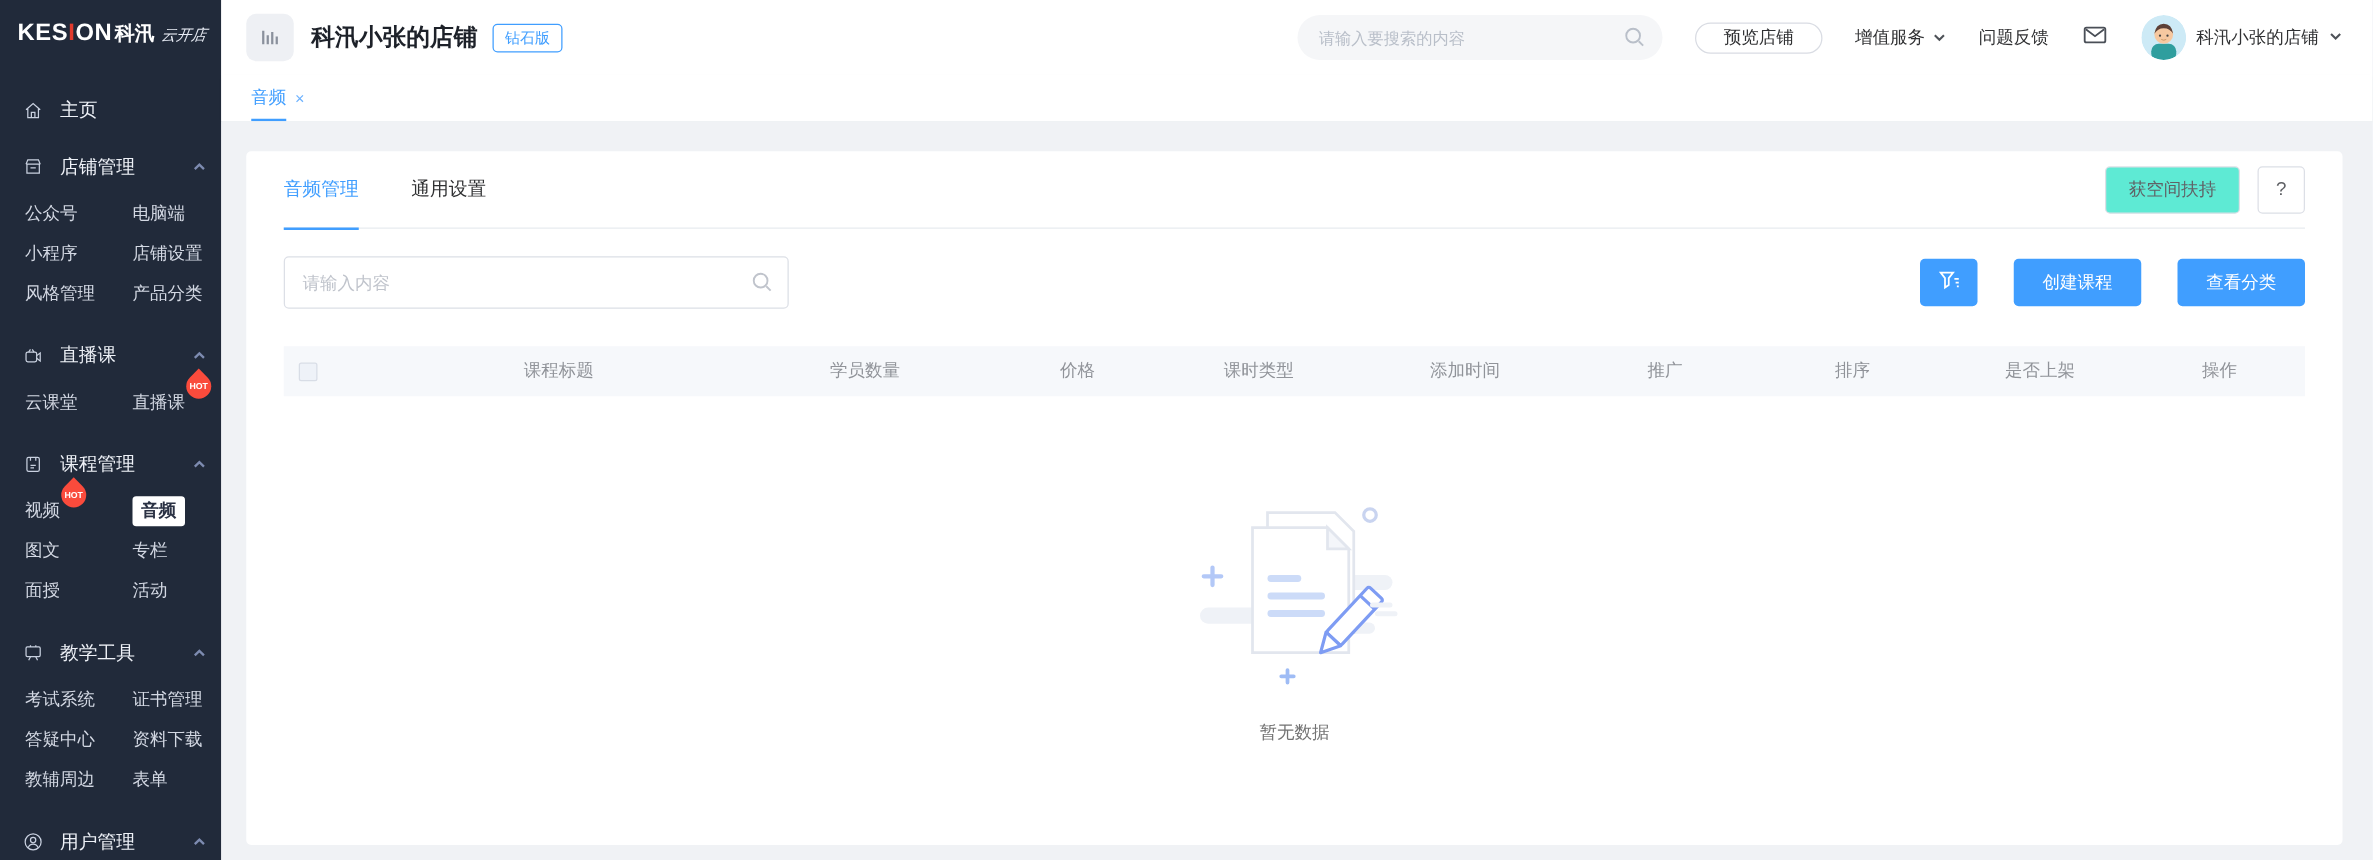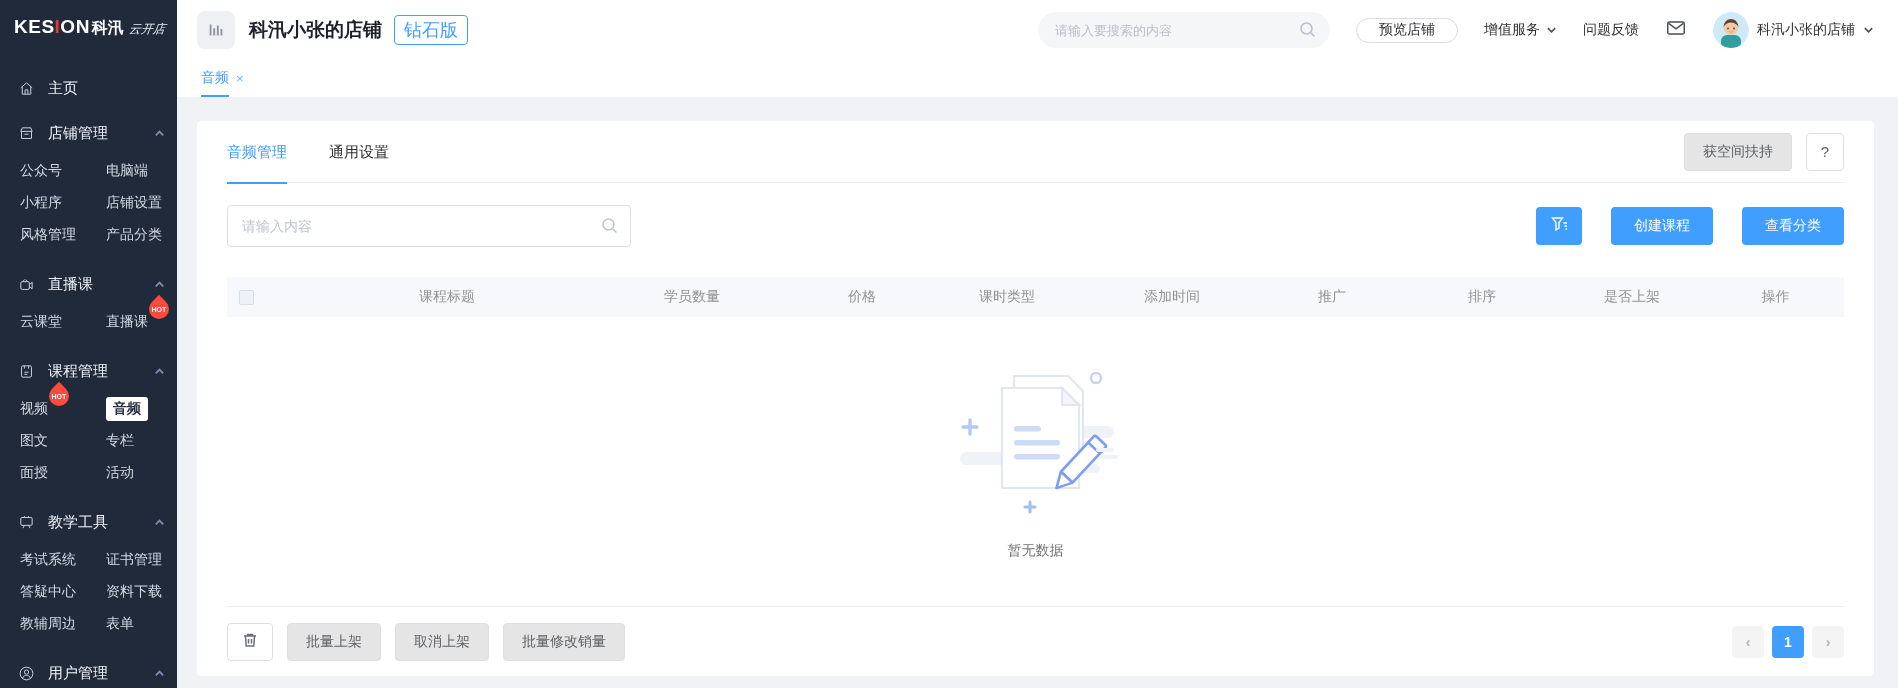--- a/index.html
+++ b/index.html
@@ -33,21 +33,21 @@
   .hot span { transform:rotate(-45deg); color:#fff; font-size:7px; font-weight:bold; letter-spacing:0; }
 
   
   .main-col { flex:1; display:flex; flex-direction:column; height:688px; }
 
   
   .topbar { height:60px; background:#fff; display:flex; align-items:center; padding:0 24px 0 20px; }
   .store-ic { width:38px; height:38px; border-radius:8px; background:#eef0f4; display:flex; align-items:center; justify-content:center; }
   .store-ic svg { width:18px; height:18px; }
   .store-title { font-size:19px; font-weight:bold; color:#1d2129; margin-left:14px; white-space:nowrap; }
-  .plan-badge { margin-left:12px; font-size:18px; color:#409EFF; border:1px solid #409EFF; border-radius:4px; padding:2px 9px; white-space:nowrap; }
+  .plan-badge { margin-left:12px; font-size:12px; color:#409EFF; border:1px solid #409EFF; border-radius:4px; padding:2px 9px; white-space:nowrap; }
   .top-right { margin-left:auto; display:flex; align-items:center; gap:26px; }
   .hsearch { width:292px; height:36px; background:#f5f6f8; border:none; outline:none; border-radius:18px; padding:0 38px 0 17px; font-size:13px; color:#333; }
   .hsearch::placeholder { color:#b9bfc9; }
   .hsearch-wrap { position:relative; }
   .hsearch-ic { position:absolute; right:14px; top:9px; width:17px; height:17px; }
   .pill-btn { height:25px; border:1px solid #d9dce3; background:#fff; border-radius:18px; padding:0 22px; font-size:14px; color:#303133; display:flex; align-items:center; cursor:pointer; white-space:nowrap; }
   .top-link { font-size:14px; color:#303133; display:flex; align-items:center; gap:6px; cursor:pointer; white-space:nowrap; }
   .caret-dn svg { width:11px; height:11px; stroke:#4e5258; fill:none; stroke-width:1.8; }
   .mail-ic svg { width:22px; height:22px; stroke:#4a4f57; fill:none; stroke-width:1.6; }
   .avatar { width:36px; height:36px; border-radius:50%; overflow:hidden; flex:0 0 auto; }
@@ -62,21 +62,21 @@
 
   
   .content { flex:1; background:#f0f2f5; padding:24px 24px 0 20px; overflow:hidden; }
   .card { background:#fff; border-radius:4px; height:555px; padding:0 30px; display:flex; flex-direction:column; }
 
   .card-head { display:flex; align-items:center; height:62px; border-bottom:1px solid #e8ebf0; }
   .ctab { position:relative; height:62px; line-height:62px; font-size:15px; color:#303133; cursor:pointer; margin-right:42px; }
   .ctab.active { color:#409EFF; }
   .ctab.active::after { content:''; position:absolute; left:0; right:0; bottom:-1px; height:2px; background:#409EFF; }
   .head-right { margin-left:auto; display:flex; align-items:center; gap:14px; }
-  .ghost-btn { height:38px; border:1px solid #dcdfe6; background:#e5e5e5; border-radius:4px; padding:0 18px; font-size:14px; color:#606266; cursor:pointer; white-space:nowrap; }
+  .ghost-btn { height:38px; border:1px solid #dcdfe6; background:#5eead4; border-radius:4px; padding:0 18px; font-size:14px; color:#606266; cursor:pointer; white-space:nowrap; }
   .help-btn { width:38px; height:38px; border:1px solid #dcdfe6; background:#fff; border-radius:4px; font-size:15px; color:#606266; cursor:pointer; }
 
   .toolbar { margin-top:22px; display:flex; align-items:center; }
   .csearch-wrap { position:relative; }
   .csearch { width:404px; height:42px; border:1px solid #dcdfe6; border-radius:4px; padding:0 40px 0 14px; font-size:14px; color:#333; outline:none; }
   .csearch::placeholder { color:#c0c4cc; }
   .csearch-ic { position:absolute; right:13px; top:12px; width:17px; height:17px; }
   .toolbar-right { margin-left:auto; display:flex; align-items:center; gap:29px; }
   .blue-btn { height:38px; background:#409EFF; border:none; border-radius:4px; color:#fff; font-size:14px; padding:0 23px; cursor:pointer; white-space:nowrap; }
   .filter-btn { width:46px; height:38px; background:#409EFF; border:none; border-radius:4px; cursor:pointer; display:flex; align-items:center; justify-content:center; }
@@ -388,34 +388,17 @@
               </g>
               <path d="M24 56 V70 M17 63 H31" stroke="#b3c8f7" stroke-width="3.4" stroke-linecap="round"></path>
               <path d="M84 138 V148 M79 143 H89" stroke="#9fbcf5" stroke-width="3" stroke-linecap="round"></path>
               <circle cx="150" cy="14" r="5" stroke="#c9d4f0" stroke-width="2.6" fill="none"></circle>
               <path d="M152 86 H166 M156 93 H170" stroke="#eff2f7" stroke-width="4" stroke-linecap="round"></path>
             </svg>
           </span>
           <span class="empty-caption">暂无数据</span>
         </div>
 
-        <div class="card-foot">
-          <button class="trash-btn">
-            <span>
-              <svg viewBox="0 0 16 16">
-                  <path d="M2 4 H14 M5.5 4 V2.5 H10.5 V4 M3.5 4 L4.2 14 H11.8 L12.5 4 M6.5 7 V11.5 M9.5 7 V11.5"></path>
-                </svg>
-            </span>
-          </button>
-          <button class="ghost-btn">批量上架</button>
-          <button class="ghost-btn">取消上架</button>
-          <button class="ghost-btn">批量修改销量</button>
-          <span class="pager">
-            <button class="pg-nav">‹</button>
-            <button class="pg-cur">1</button>
-            <button class="pg-nav">›</button>
-          </span>
-        </div>
 
       </div>
     </div>
   </div>
 </div>
 
 </body></html>

